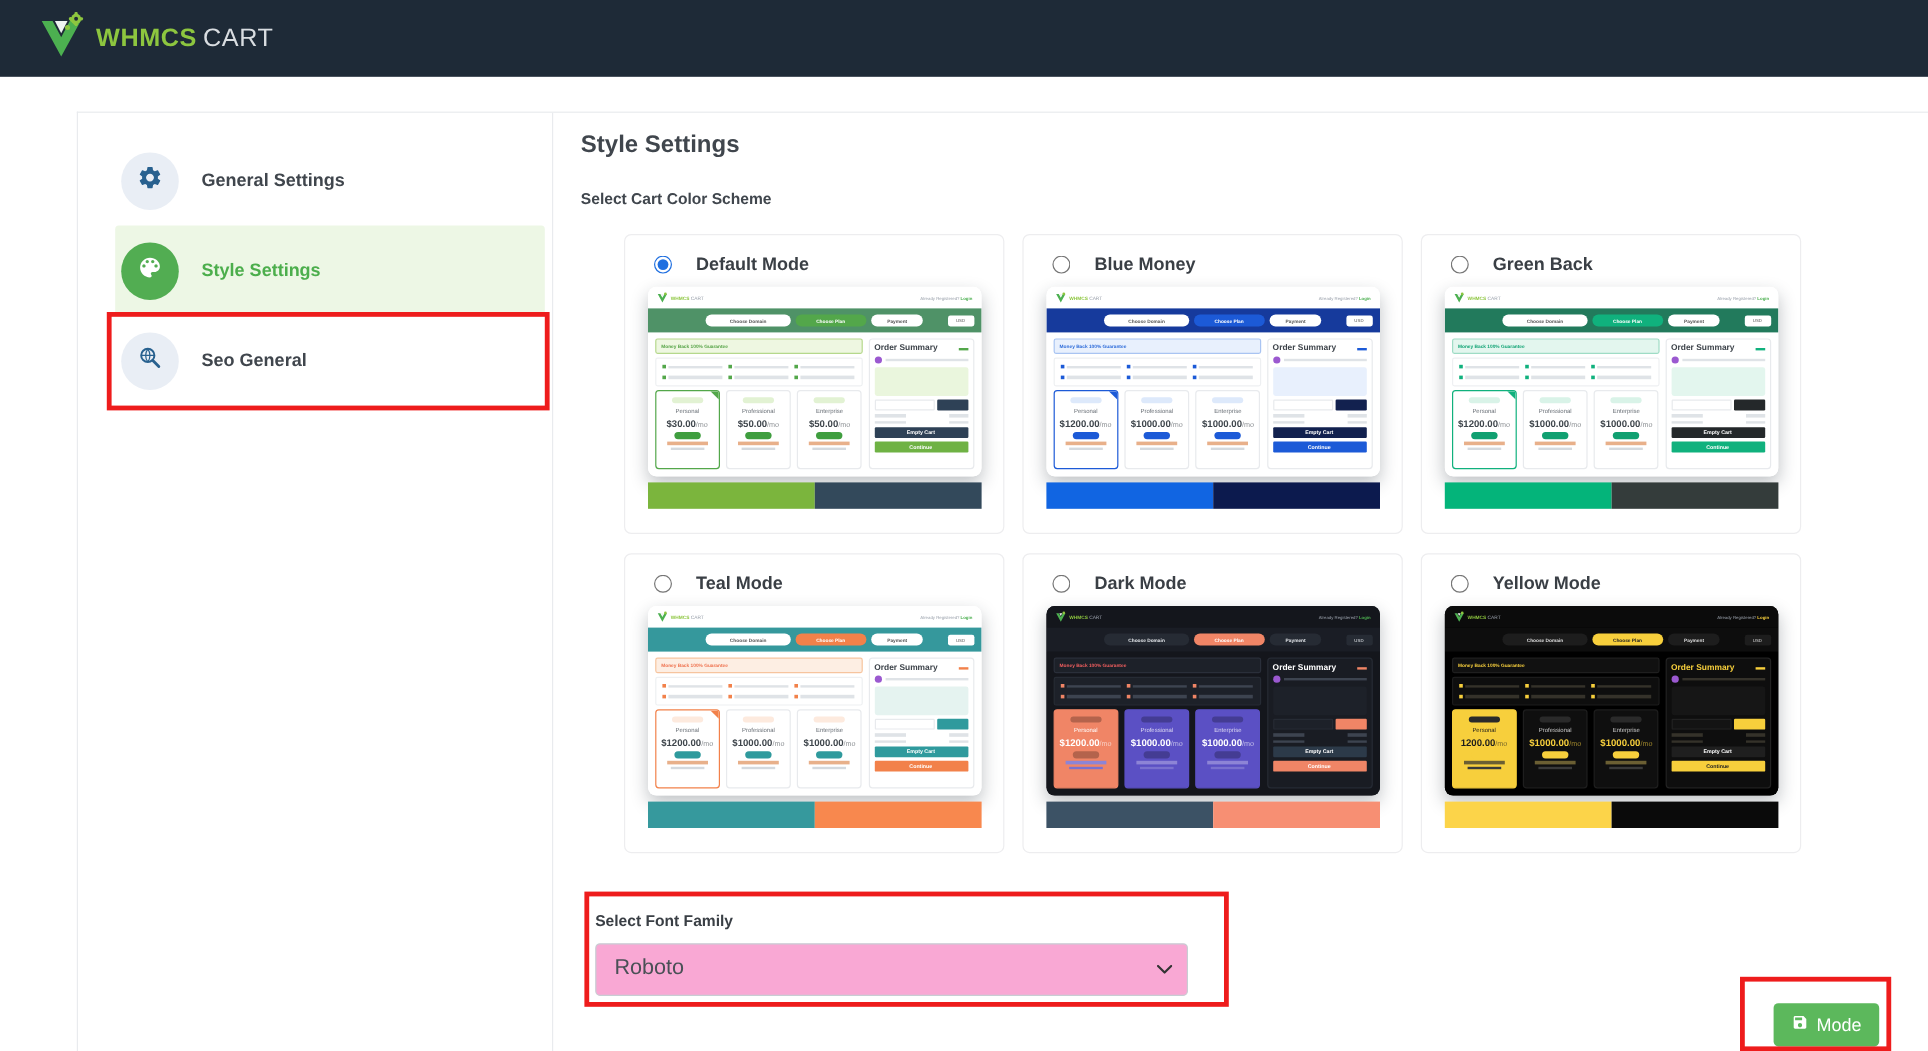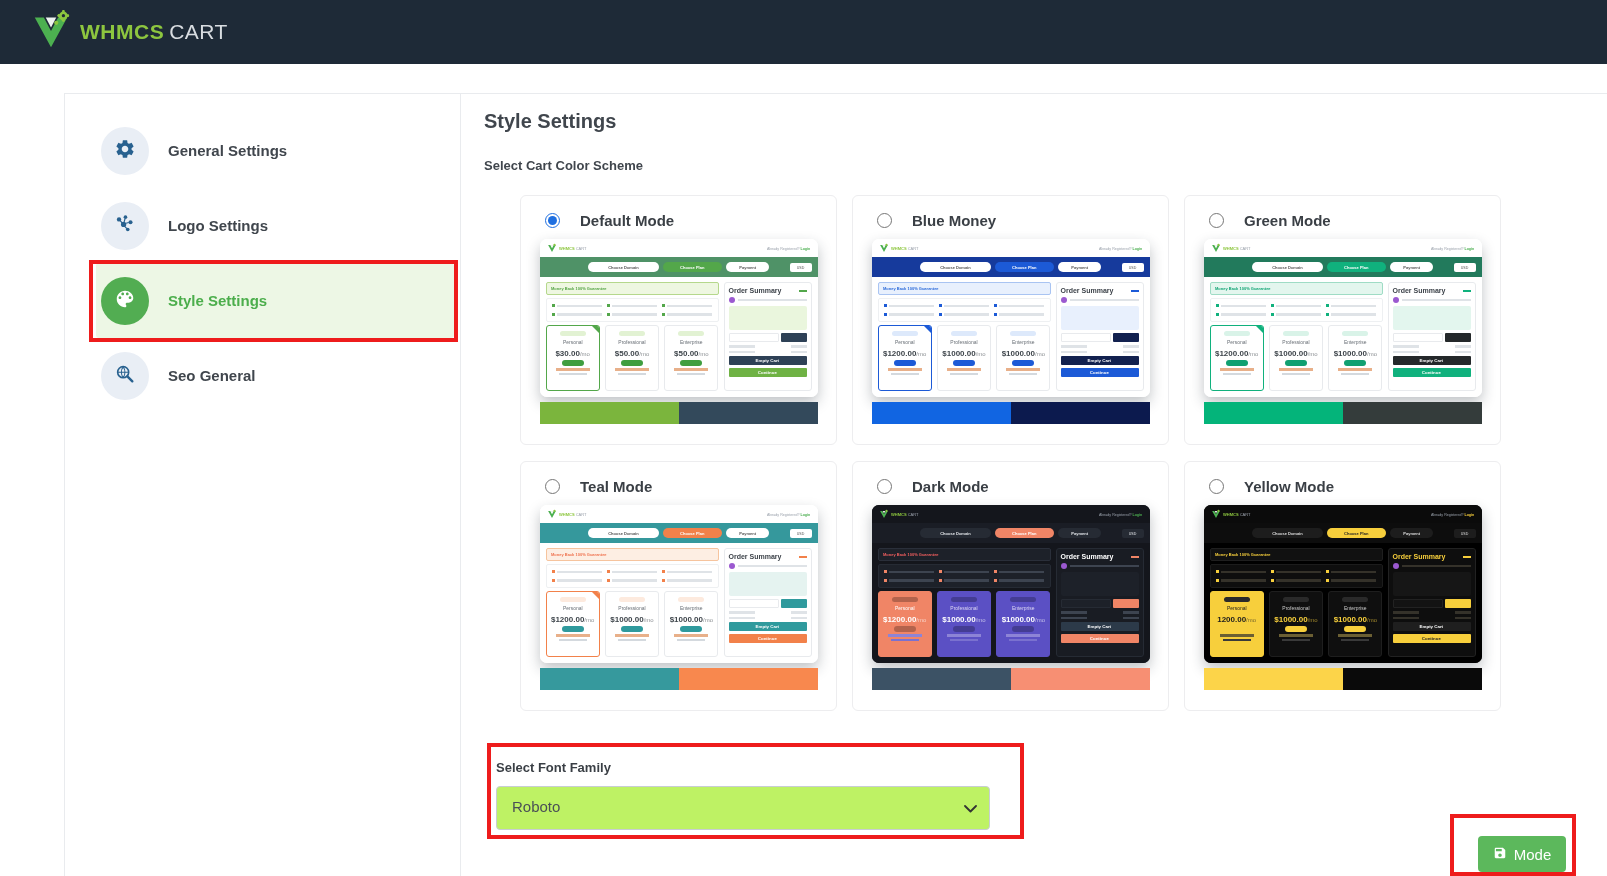--- a/index.html
+++ b/index.html
@@ -125,21 +125,21 @@
   .t-btn.accent { background:var(--accent-btn); } .t-btn.accent span { color:var(--continue-text); }
 
   .t-swatches { display:flex; height:22px; width:278px; margin:5px auto 0 auto; }
   .t-swatches i { flex:1; } 
   .sw-l { background:var(--swatch-left); } .sw-r { background:var(--swatch-right); }
 
   
   .font-label { position:absolute; left:496px; top:760px; font-size:13px; font-weight:700; color:#3a3f45; }
   .font-select-wrap { position:absolute; left:496px; top:786px; width:494px; height:44px; }
   .font-select-wrap select { width:100%; height:100%; appearance:none; -webkit-appearance:none;
-      border:1px solid #c8cdd3; border-radius:4px; background:#bef264; font-size:15px; color:#4a5056;
+      border:1px solid #c8cdd3; border-radius:4px; background:#f9a8d4; font-size:18px; color:#4a5056;
       padding:0 34px 4px 15px; font-family:"Liberation Sans",sans-serif; cursor:pointer; }
   .font-select-wrap .chev { position:absolute; right:13px; top:50%; transform:translateY(-50%);
       pointer-events:none; color:#333; }
 
   .save-btn { position:absolute; left:1478px; top:836px; width:88px; height:36px; background:#5cb85c;
               border:none; border-radius:4px; color:#fff; font-size:15px; font-family:"Liberation Sans",sans-serif;
               display:flex; align-items:center; justify-content:center; gap:7px; cursor:pointer; }
   .save-btn svg { width:14px; height:14px; }
 
   
@@ -174,35 +174,20 @@
 <div class="panel">
   <div class="sidebar">
       <div class="side-row">
     <span class="circ">
       <span><svg viewBox="0 0 24 24" fill="currentColor" width="22" height="22">
               <path d="M19.14 12.94c.04-.3.06-.61.06-.94 0-.32-.02-.64-.07-.94l2.03-1.58c.18-.14.23-.41.12-.61l-1.92-3.32c-.12-.22-.37-.29-.59-.22l-2.39.96c-.5-.38-1.03-.7-1.62-.94l-.36-2.54c-.04-.24-.24-.41-.48-.41h-3.84c-.24 0-.43.17-.47.41l-.36 2.54c-.59.24-1.13.57-1.62.94l-2.39-.96c-.22-.08-.47 0-.59.22L2.74 8.87c-.12.21-.08.47.12.61l2.03 1.58c-.05.3-.09.63-.09.94s.02.64.07.94l-2.03 1.58c-.18.14-.23.41-.12.61l1.92 3.32c.12.22.37.29.59.22l2.39-.96c.5.38 1.03.7 1.62.94l.36 2.54c.05.24.24.41.48.41h3.84c.24 0 .44-.17.47-.41l.36-2.54c.59-.24 1.13-.56 1.62-.94l2.39.96c.22.08.47 0 .59-.22l1.92-3.32c.12-.22.07-.47-.12-.61l-2.01-1.58zM12 15.6c-1.98 0-3.6-1.62-3.6-3.6s1.62-3.6 3.6-3.6 3.6 1.62 3.6 3.6-1.62 3.6-3.6 3.6z"></path>
             </svg></span>
     </span>
     <span class="lbl">General Settings</span>
   </div>
-      <div class="side-row">
-    <span class="circ">
-      <span><svg viewBox="0 0 24 24" width="22" height="22">
-              <g fill="currentColor">
-                <circle cx="5.5" cy="7" r="2.4"></circle>
-                <circle cx="12.5" cy="4.5" r="2"></circle>
-                <circle cx="10.5" cy="12.5" r="2.9"></circle>
-                <circle cx="18" cy="10" r="2.2"></circle>
-                <circle cx="15" cy="18" r="2"></circle>
-              </g>
-              <path d="M7 8.5l2 2.5M13.2 11.2l2.8-.8M12 14.8l2 2.2M12 6.3l-.9 3.3" stroke="currentColor" stroke-width="1.3" fill="none"></path>
-            </svg></span>
-    </span>
-    <span class="lbl">Logo Settings</span>
-  </div>
       <div class="side-row active">
     <span class="circ">
       <span><svg viewBox="0 0 24 24" fill="currentColor" width="22" height="22">
               <path d="M12 3c-4.97 0-9 4.03-9 9s4.03 9 9 9c.83 0 1.5-.67 1.5-1.5 0-.39-.15-.74-.39-1.01-.23-.26-.38-.61-.38-.99 0-.83.67-1.5 1.5-1.5H16c2.76 0 5-2.24 5-5 0-4.42-4.03-8-9-8zm-5.5 9c-.83 0-1.5-.67-1.5-1.5S5.67 9 6.5 9 8 9.67 8 10.5 7.33 12 6.5 12zm3-4C8.67 8 8 7.33 8 6.5S8.67 5 9.5 5s1.5.67 1.5 1.5S10.33 8 9.5 8zm5 0c-.83 0-1.5-.67-1.5-1.5S13.67 5 14.5 5s1.5.67 1.5 1.5S15.33 8 14.5 8zm3 4c-.83 0-1.5-.67-1.5-1.5S16.67 9 17.5 9s1.5.67 1.5 1.5-.67 1.5-1.5 1.5z"></path>
             </svg></span>
     </span>
     <span class="lbl">Style Settings</span>
   </div>
       <div class="side-row">
     <span class="circ">
@@ -467,21 +452,21 @@
       </div>
     </div>
     <div class="t-swatches">
       <i class="sw-l"></i>
       <i class="sw-r"></i>
     </div>
   </div>
     <div class="tcard" style="--nav: #227a5c; --accent: #10b17d; --banner-bg: #e3f6ee; --banner-border: #9fdcc5; --banner-text: #12a475; --badge-bg: #d9f3e8; --save-pill: #10a071; --hl-border: #10b17d; --summary-box: #e3f6ee; --promo-btn: #24282a; --dark-btn: #24282a; --accent-btn: #10b17d; --swatch-left: #04b47a; --swatch-right: #343c3b;">
     <div class="tcard-head">
       <input type="radio" name="cart-color-scheme" style="">
-      <span class="tlabel">Green Mode</span>
+      <span class="tlabel">Green Back</span>
     </div>
     <div class="thumb">
       <div class="t-top">
         <span class="t-logo">
           <svg viewBox="0 0 44 44">
               <path d="M5 9 h9.5 l7.5 14 7.5 -14 H39 L22 40 Z" fill="#4cb050"></path>
               <path d="M16.5 9 h11 L22 19.5 Z" fill="#eef3f0"></path>
               <circle cx="33" cy="8" r="5" fill="#8dc63f"></circle>
             </svg>
           <span class="t-logo-txt"><span>WHMCS</span> <i>CART</i></span>

